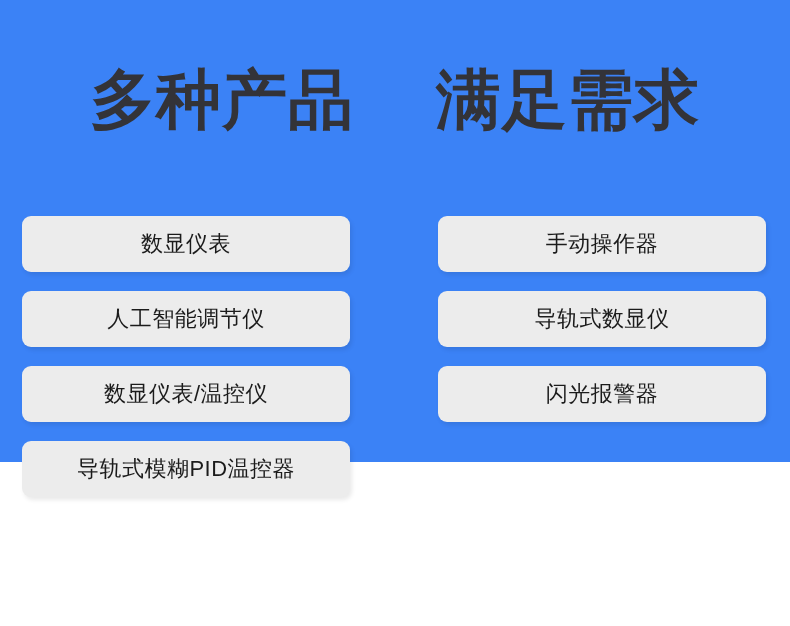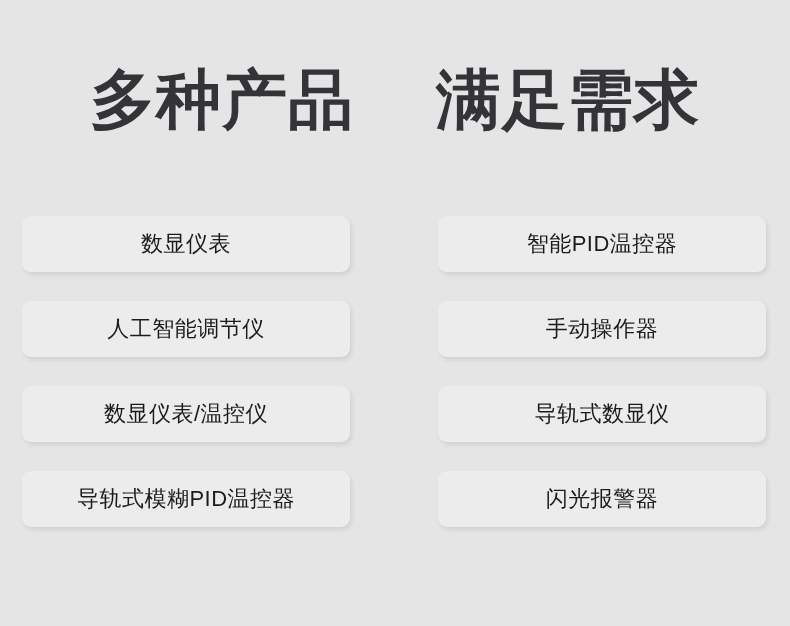--- a/index.html
+++ b/index.html
@@ -4,22 +4,22 @@
 <style>
   * { margin:0; padding:0; box-sizing:border-box; }
   html, body {
     width:790px; height:626px;
     background:#ffffff;
     font-family:"Liberation Sans","DejaVu Sans",sans-serif;
     overflow:hidden;
   }
   #page {
     position:relative;
-    width:790px; height:626px;
-    background:#e5e5e5;
+    width:790px; height:462px;
+    background:#3b82f6;
   }
 
   
   .heading {
     position:absolute;
     left:0; top:60px;
     width:790px;
     text-align:center;
     white-space:nowrap;
     color:#333338;
@@ -37,21 +37,21 @@
     position:absolute;
     left:22px; top:216px;
     width:744px;
     display:flex;
     justify-content:space-between;
   }
   .column {
     width:328px;
     display:flex;
     flex-direction:column;
-    gap:29px;
+    gap:19px;
   }
   .pill {
     width:328px;
     height:56px;
     background:#ececec;
     border-radius:9px;
     box-shadow:2px 3px 4px rgba(0,0,0,0.085);
     display:flex;
     align-items:center;
     justify-content:center;
@@ -88,23 +88,20 @@
       <div class="pill">
         <span class="pill-label">数显仪表/温控仪</span>
       </div>
       <div class="pill">
         <span class="pill-label">导轨式模糊PID温控器</span>
       </div>
     </div>
 
     <div class="column">
       <div class="pill">
-        <span class="pill-label">智能PID温控器</span>
-      </div>
-      <div class="pill">
         <span class="pill-label">手动操作器</span>
       </div>
       <div class="pill">
         <span class="pill-label">导轨式数显仪</span>
       </div>
       <div class="pill">
         <span class="pill-label">闪光报警器</span>
       </div>
     </div>
 

